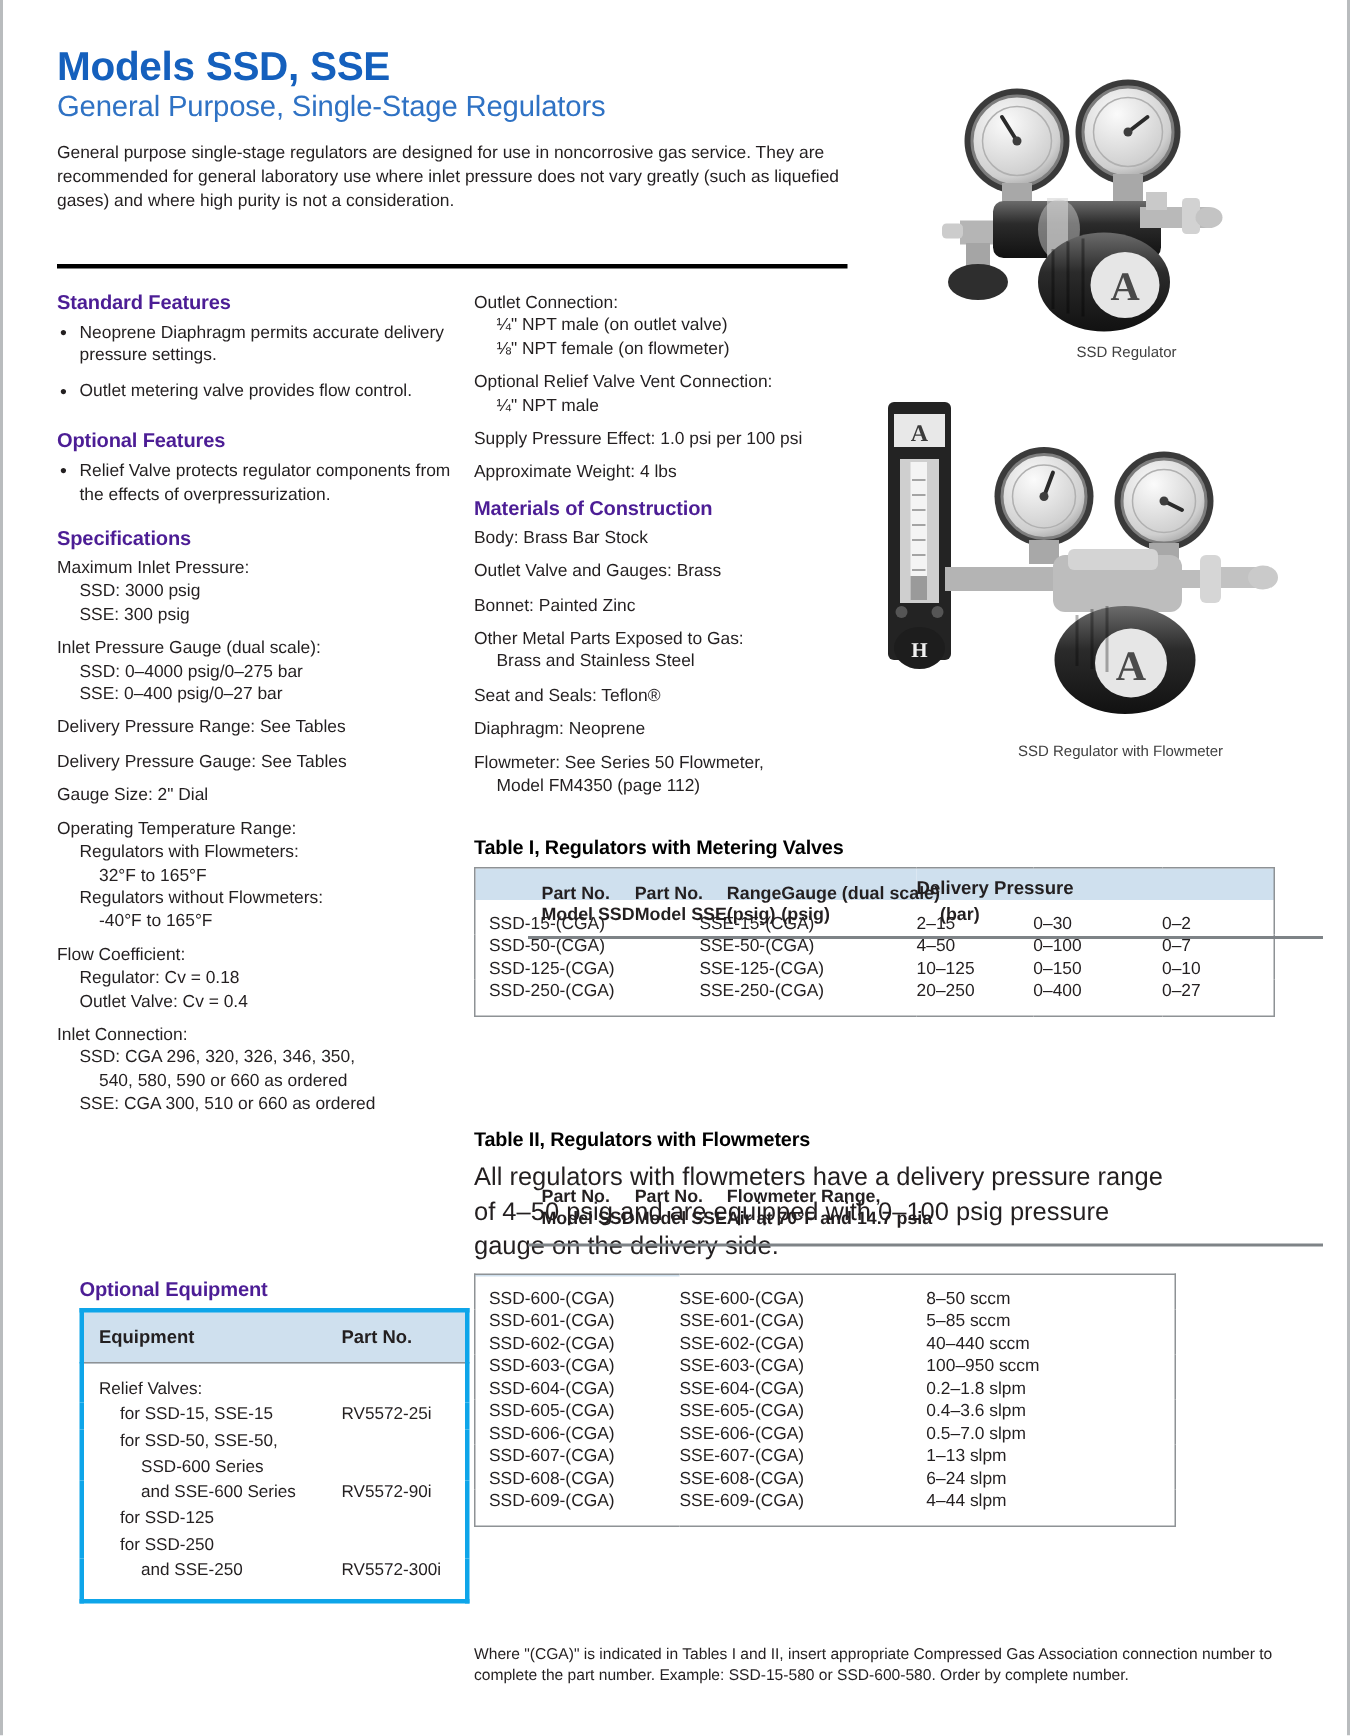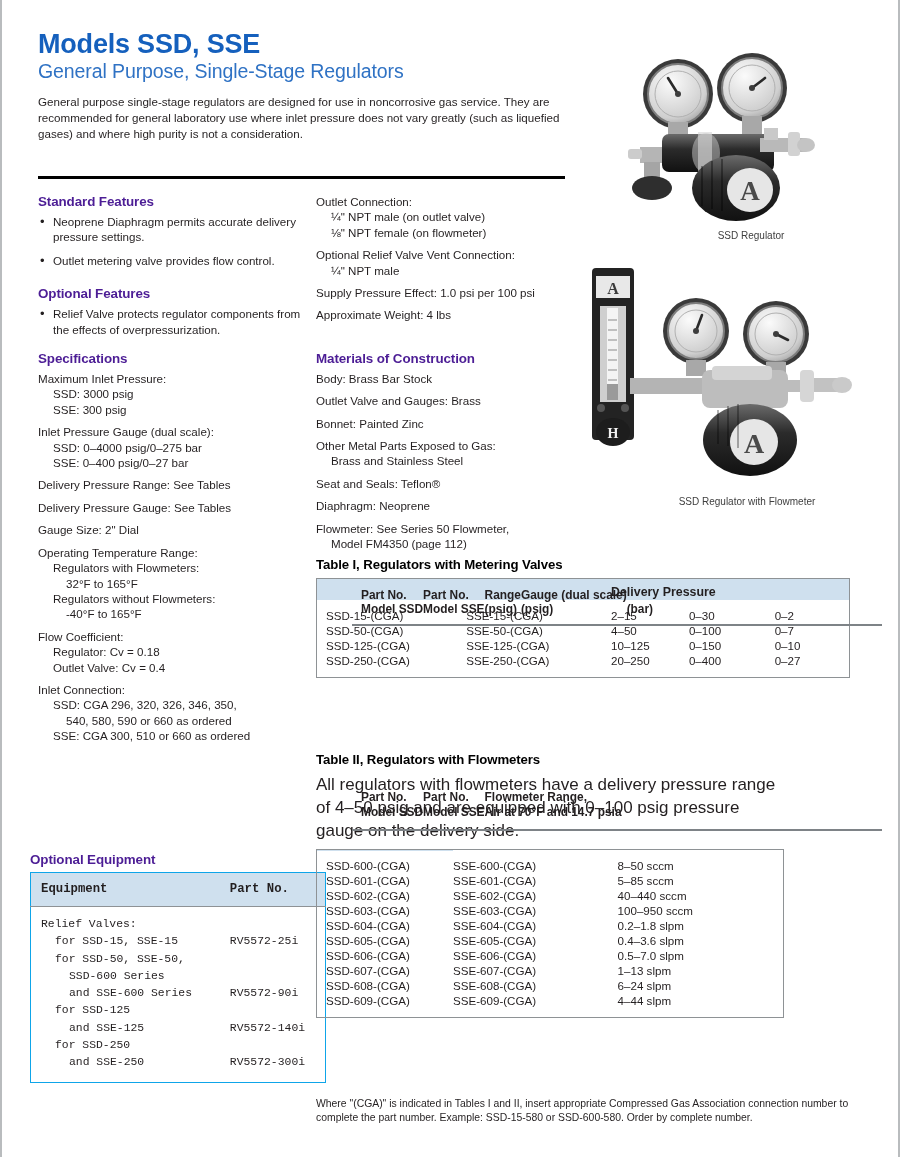--- a/index.html
+++ b/index.html
@@ -59,26 +59,26 @@
   }
   ul.bul li:before {
     content: "\2022"; position: absolute; left: 2px; top: -1px;
     font-size: 13px;
   }
   .sp { font-size: 11.6px; line-height: 1.33; margin-bottom: 7px; }
   .sp .i1 { display: block; padding-left: 15px; }
   .sp .i2 { display: block; padding-left: 28px; }
 
   
-  .oeWrap { position: absolute; left: 28px; top: 852px; width: 296px; }
+  .oeWrap { position: absolute; left: 51px; top: 852px; width: 260px; }
   table.oe, table.t1, table.t2 {
     border-collapse: collapse; width: 100%;
     font-size: 11.4px;
   }
-  table.oe { border: 1px solid #0ea5e9; font-family: Liberation Mono, monospace; }
+  table.oe { border: 3px solid #0ea5e9; }
   table.oe th {
     background: #cfe0ee; font-size: 12.3px; font-weight: bold;
     text-align: left; padding: 9px 10px 10px 10px;
     border-bottom: 1px solid #8e9295; color: #231f20;
   }
   table.oe td { padding: 1px 10px; vertical-align: top; line-height: 1.34; }
   table.oe tr.first td { padding-top: 10px; }
   table.oe tr.last td { padding-bottom: 11px; }
   .ind1 { padding-left: 14px; display: block; }
   .ind2 { padding-left: 28px; display: block; }
@@ -326,21 +326,21 @@
       <span class="i1">¼" NPT male (on outlet valve)</span>
       <span class="i1">⅛" NPT female (on flowmeter)</span>
     </div>
     <div class="sp">
       <span>Optional Relief Valve Vent Connection:</span>
       <span class="i1">¼" NPT male</span>
     </div>
     <div class="sp">Supply Pressure Effect: 1.0 psi per 100 psi</div>
     <div class="sp">Approximate Weight: 4 lbs</div>
 
-    <h3 class="sec" style="margin-top:28px">Materials of Construction</h3>
+    <h3 class="sec" style="margin-top:8px">Materials of Construction</h3>
     <div class="sp">Body: Brass Bar Stock</div>
     <div class="sp">Outlet Valve and Gauges: Brass</div>
     <div class="sp">Bonnet: Painted Zinc</div>
     <div class="sp">
       <span>Other Metal Parts Exposed to Gas:</span>
       <span class="i1">Brass and Stainless Steel</span>
     </div>
     <div class="sp">Seat and Seals: Teflon®</div>
     <div class="sp">Diaphragm: Neoprene</div>
     <div class="sp">
@@ -385,26 +385,20 @@
           <td>
               <span class="ind2">and SSE-600 Series</span>
             </td>
           <td>RV5572-90i</td>
         </tr>
         <tr>
           <td>
               <span class="ind1">for SSD-125</span>
             </td>
           <td></td>
-        </tr>
-        <tr>
-          <td>
-              <span class="ind2">and SSE-125</span>
-            </td>
-          <td>RV5572-140i</td>
         </tr>
         <tr>
           <td>
               <span class="ind1">for SSD-250</span>
             </td>
           <td></td>
         </tr>
         <tr class="last">
           <td>
               <span class="ind2">and SSE-250</span>

